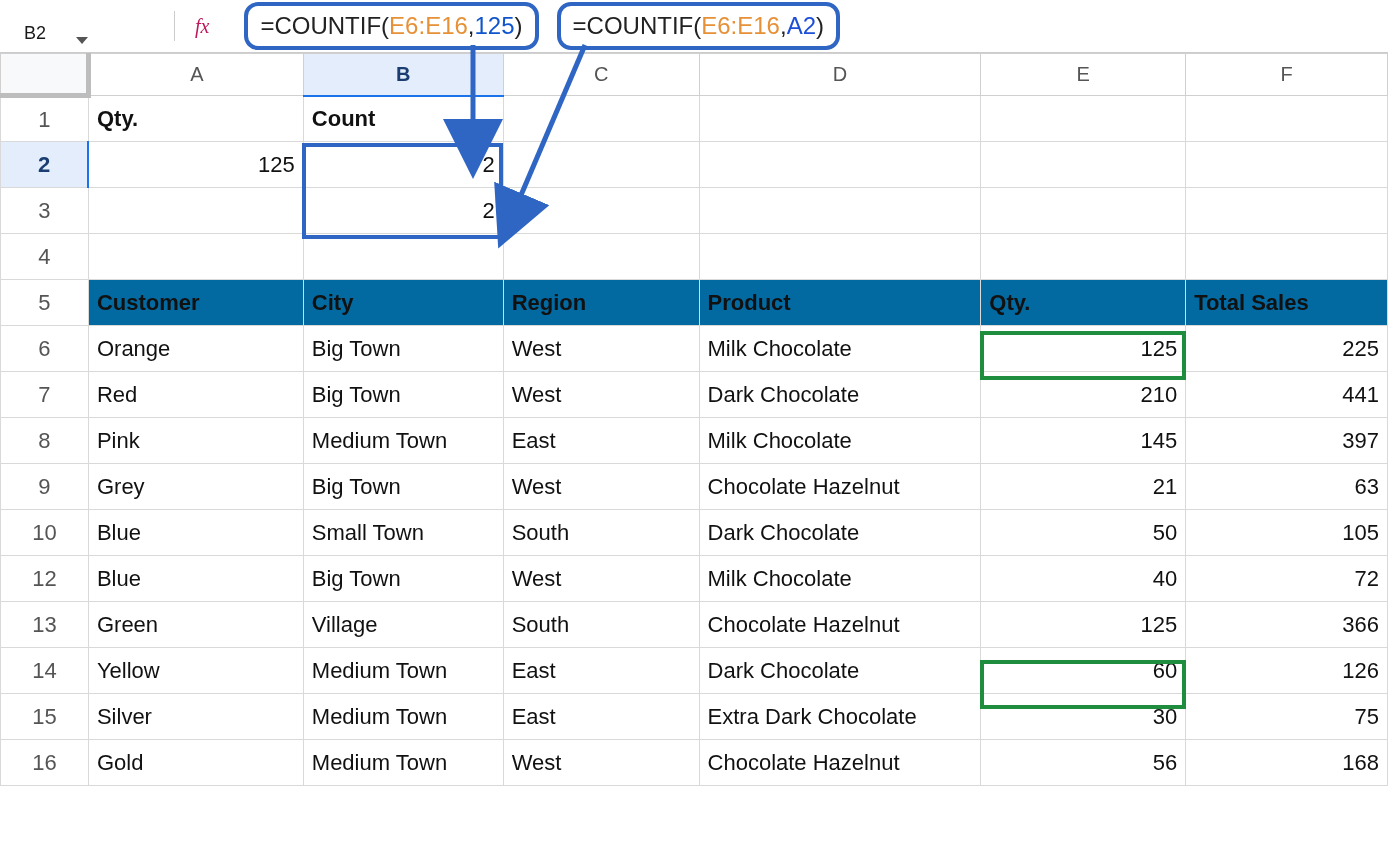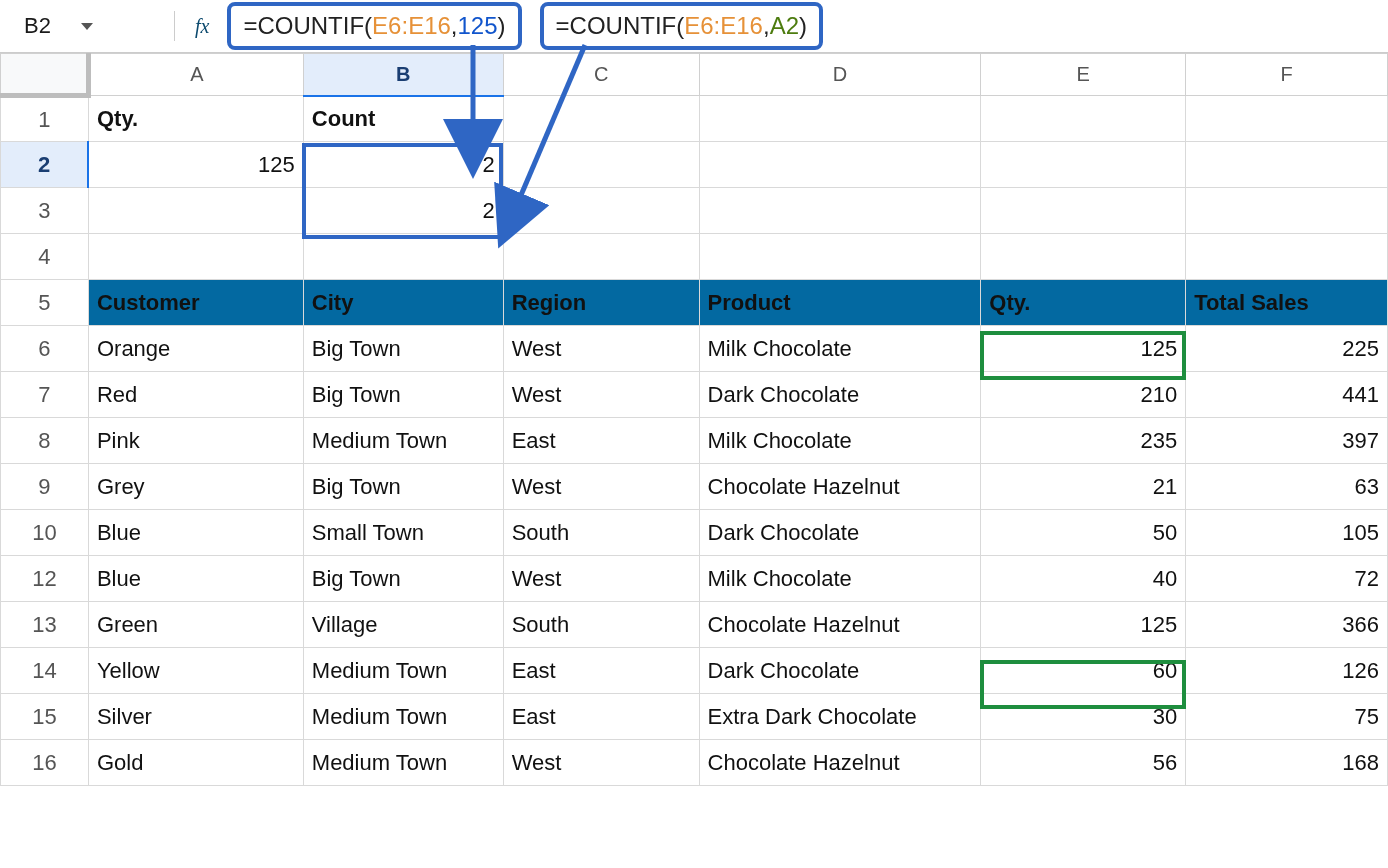--- a/index.html
+++ b/index.html
@@ -16,62 +16,62 @@
     height: 52px;
     border-bottom: 1px solid #ccc;
     padding-left: 18px;
     gap: 8px;
     position: relative;
   }
   .name-box {
     width: 130px;
     height: 36px;
     display: flex;
-    align-items: center;
-    font-size: 22px;
+    align-items: flex-end;
+    font-size: 18px;
     padding-left: 6px;
     color: #1a1a1a;
   }
   .dropdown-caret {
     width: 0; height: 0;
     border-left: 6px solid transparent;
     border-right: 6px solid transparent;
     border-top: 7px solid #555;
     margin-left: 30px;
   }
   .vsep {
     width: 1px;
     height: 30px;
     background: #ccc;
     margin: 0 12px;
   }
   .fx-icon {
     font-style: italic;
-    color: #0c4a6e;
+    color: #be185d;
     font-size: 20px;
-    margin-right: 10px;
+    margin-right: 27px;
     font-family: "Times New Roman", serif;
   }
   .formula-box {
     border: 4px solid #2f66c4;
-    border-radius: 8px;
+    border-radius: 14px;
     padding: 4px 12px 4px 12px;
     font-size: 24px;
     font-family: Arial, sans-serif;
     line-height: 32px;
     white-space: nowrap;
   }
   .formula-box + .formula-box { margin-left: 10px; }
   .tok-eq { color: #222; }
   .tok-fn { color: #222; }
   .tok-paren { color: #222; }
   .tok-range { color: #e69138; }
   .tok-comma { color: #222; }
   .tok-num { color: #1155cc; }
-  .tok-ref { color: #4d7c0f; }
+  .tok-ref { color: #1d4ed8; }
 
   .sheet-wrapper {
     position: relative;
   }
   .sheet {
     border-collapse: collapse;
     table-layout: fixed;
   }
   .sheet td, .sheet th {
     border: 1px solid #d9d9d9;
@@ -258,21 +258,21 @@
       <td>Dark Chocolate</td>
       <td class="num">210</td>
       <td class="num">441</td>
     </tr>
     <tr>
       <td class="rowhdr">8</td>
       <td>Pink</td>
       <td>Medium Town</td>
       <td>East</td>
       <td>Milk Chocolate</td>
-      <td class="num">235</td>
+      <td class="num">145</td>
       <td class="num">397</td>
     </tr>
     <tr>
       <td class="rowhdr">9</td>
       <td>Grey</td>
       <td>Big Town</td>
       <td>West</td>
       <td>Chocolate Hazelnut</td>
       <td class="num">21</td>
       <td class="num">63</td>

